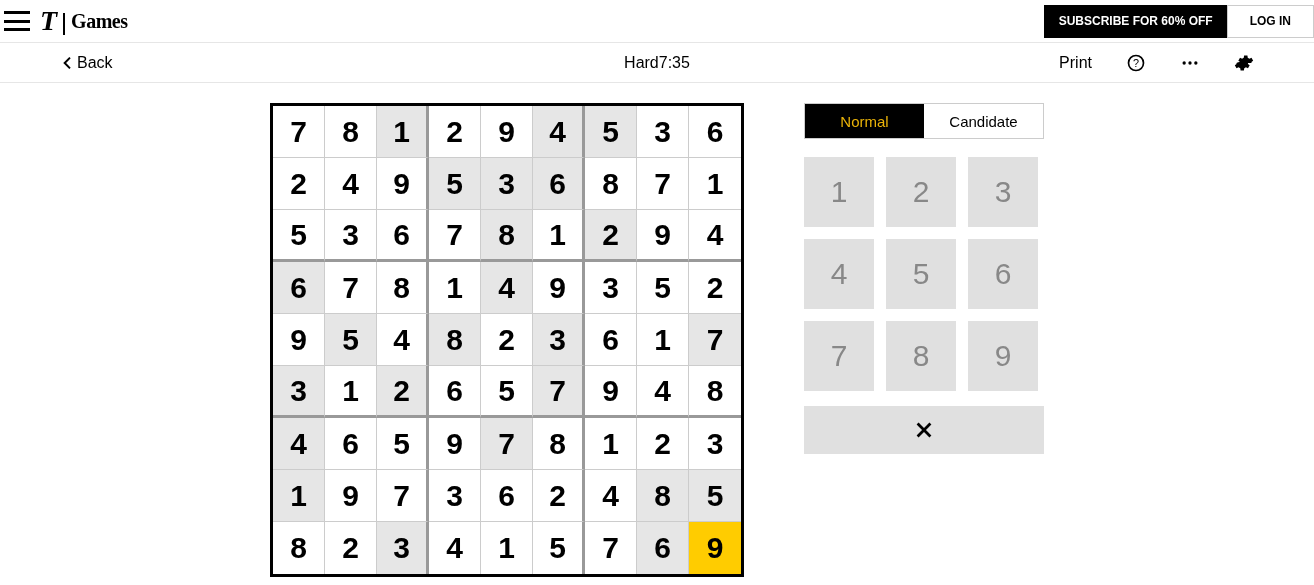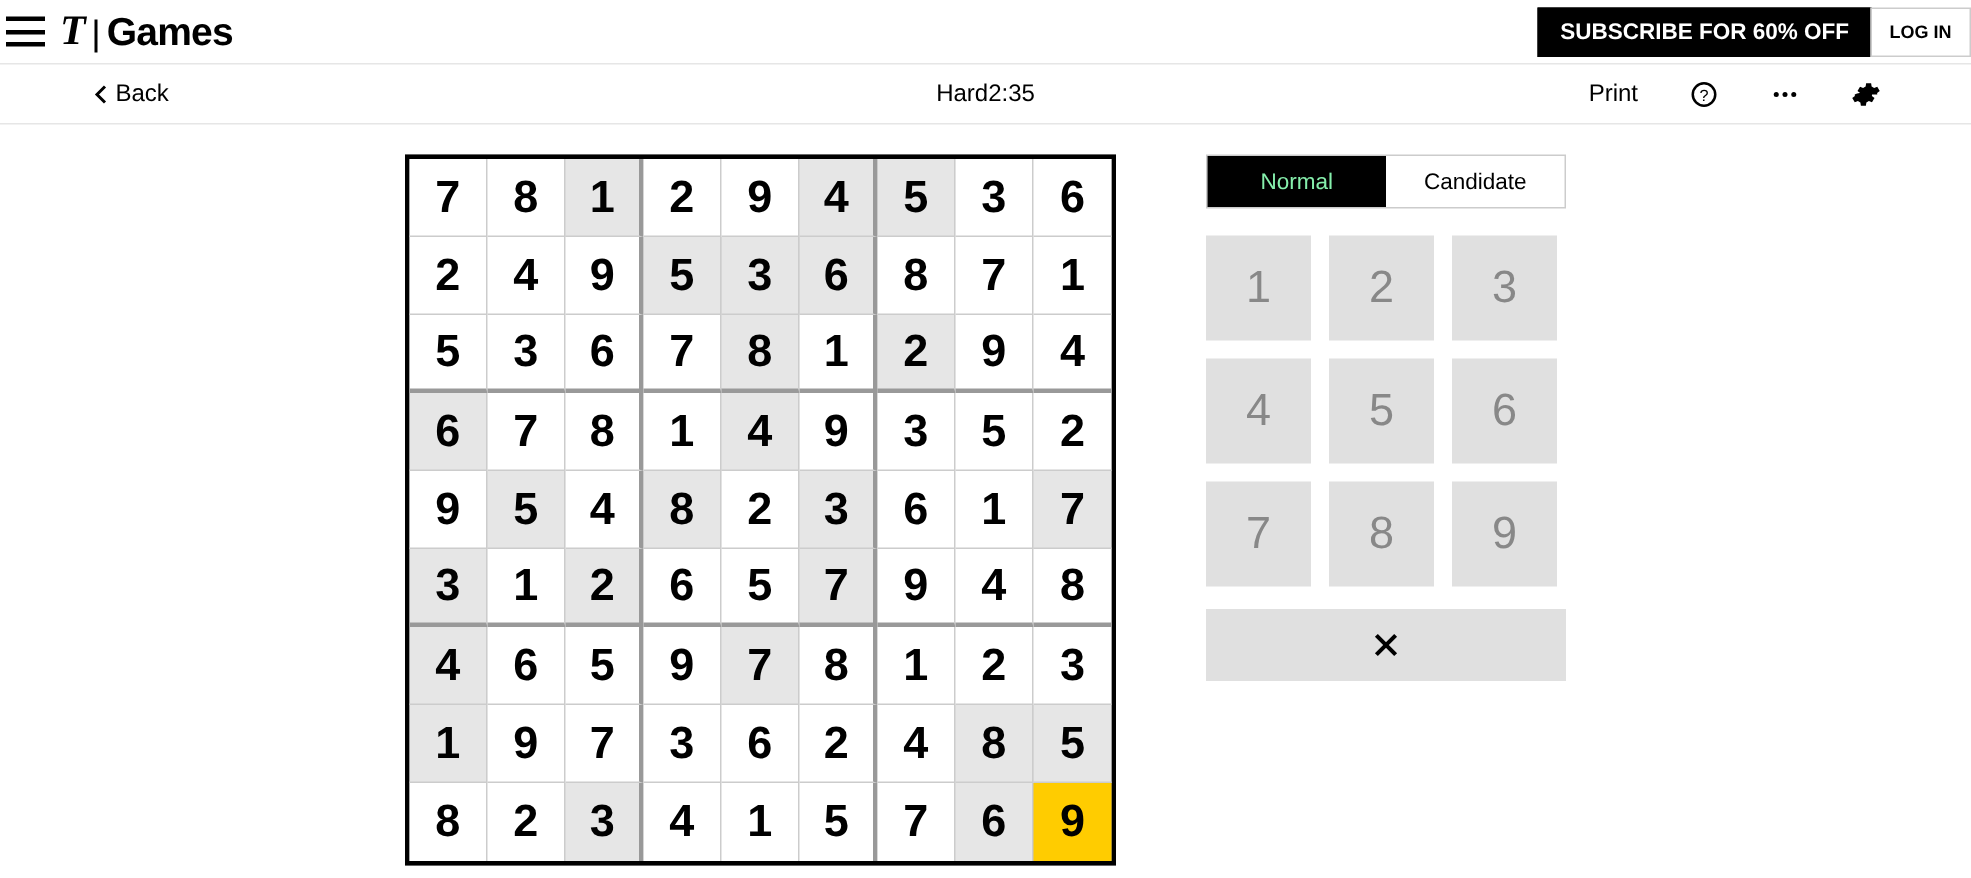--- a/index.html
+++ b/index.html
@@ -4,24 +4,24 @@
 <style>
   * { box-sizing: border-box; margin: 0; padding: 0; }
   body { font-family: -apple-system, BlinkMacSystemFont, "Segoe UI", Arial, sans-serif; background: #fff; }
 
   
   .topbar { display: flex; align-items: center; height: 43px; border-bottom: 1px solid #e6e6e6; }
   .hamburger { width: 26px; height: 20px; margin: 0 10px 0 4px; display: flex; flex-direction: column; justify-content: space-between; cursor: pointer; }
   .hamburger span { display: block; height: 3px; background: #000; width: 100%; }
   .logo-t { font-family: "Times New Roman", serif; font-size: 28px; font-weight: bold; font-style: italic; }
   .logo-pipe { display:inline-block; width:2px; height:22px; background:#000; margin:0 6px; position:relative; top:3px;}
-  .logo-games { font-family: Liberation Sans, sans-serif; font-weight: bold; font-size: 26px; letter-spacing:-0.5px;}
+  .logo-games { font-family: Liberation Serif, serif; font-weight: bold; font-size: 20px; letter-spacing:-0.5px;}
   .topbar .spacer { flex: 1; }
-  .btn-subscribe { background: #000; color: #fff; border: 1px solid #000; height: 33px; padding: 0 14px; font-size: 15px; font-weight: bold; cursor: pointer; }
-  .btn-login { background: #fff; color: #000; border: 1px solid #ccc; height: 33px; padding: 0 12px; font-size: 12px; font-weight: bold; cursor: pointer; margin-left:-1px;}
+  .btn-subscribe { background: #000; color: #fff; border: 1px solid #000; height: 33px; padding: 0 14px; font-size: 12px; font-weight: bold; cursor: pointer; }
+  .btn-login { background: #fff; color: #000; border: 1px solid #ccc; height: 33px; padding: 0 22px; font-size: 12px; font-weight: bold; cursor: pointer; margin-left:-1px;}
 
   
   .subbar { display: flex; align-items: center; height: 40px; border-bottom: 1px solid #e6e6e6; position: relative;}
   .backlink { display: flex; align-items: center; margin-left: 60px; cursor: pointer; font-size: 16px; gap:1px;}
   .backlink svg { width: 16px; height: 16px; }
   .center-info { position:absolute; left:50%; transform:translateX(-50%); display:flex; font-size:16px;}
   .right-tools { margin-left: auto; display: flex; align-items: center; gap: 14px; margin-right: 60px; font-size:16px;}
   .right-tools .tool { cursor:pointer; display:flex; align-items:center;margin-left:20px;}
   .tool svg { width:20px; height:20px; }
 
@@ -36,21 +36,21 @@
   
   .cell[data-col="2"], .cell[data-col="5"] { border-right: 3px solid #999; }
   .cell[data-row="2"], .cell[data-row="5"] { border-bottom: 3px solid #999; }
   .cell[data-col="8"] { border-right: none; }
   .cell[data-row="8"] { border-bottom: none; }
 
   
   .panel { width: 240px; }
   .mode-tabs { display:flex; border:1px solid #ccc; height:36px; }
   .mode-tab { flex:1; display:flex; align-items:center; justify-content:center; font-size:15px; cursor:pointer;}
-  .mode-tab.active { background:#000; color:#86efac; }
+  .mode-tab.active { background:#000; color:#eab308; }
   .keys { display:grid; grid-template-columns: repeat(3, 70px); grid-auto-rows:70px; gap:12px; margin-top:18px;}
   .key { background:#e0e0e0; display:flex; align-items:center; justify-content:center; font-size:30px; color:#888; cursor:pointer; font-family: Arial, sans-serif;}
   .erase { margin-top:15px; height:48px; background:#e0e0e0; display:flex; align-items:center; justify-content:center; cursor:pointer;}
   .erase svg { width:22px; height:22px;}
   .autocand { margin-top:12px; display:flex; align-items:center; gap:8px; font-size:15px;}
   .autocand input { width:14px; height:14px; }
 </style>
 </head>
 <body>
 
@@ -70,21 +70,21 @@
 
 <div class="subbar">
   <div class="backlink">
     <svg viewBox="0 0 24 24" fill="none" stroke="#000" stroke-width="3">
         <polyline points="15 4 7 12 15 20"></polyline>
       </svg>
     <span>Back</span>
   </div>
   <div class="center-info">
     <span>Hard</span>
-    <span>2:35</span>
+    <span>7:35</span>
   </div>
   <div class="right-tools">
     <span class="tool">Print</span>
     <span class="tool">
       <svg viewBox="0 0 24 24" fill="none" stroke="#000" stroke-width="2">
           <circle cx="12" cy="12" r="9"></circle>
           <text x="12" y="17" text-anchor="middle" font-size="13" fill="#000" stroke="none">?</text>
         </svg>
     </span>
     <span class="tool">

